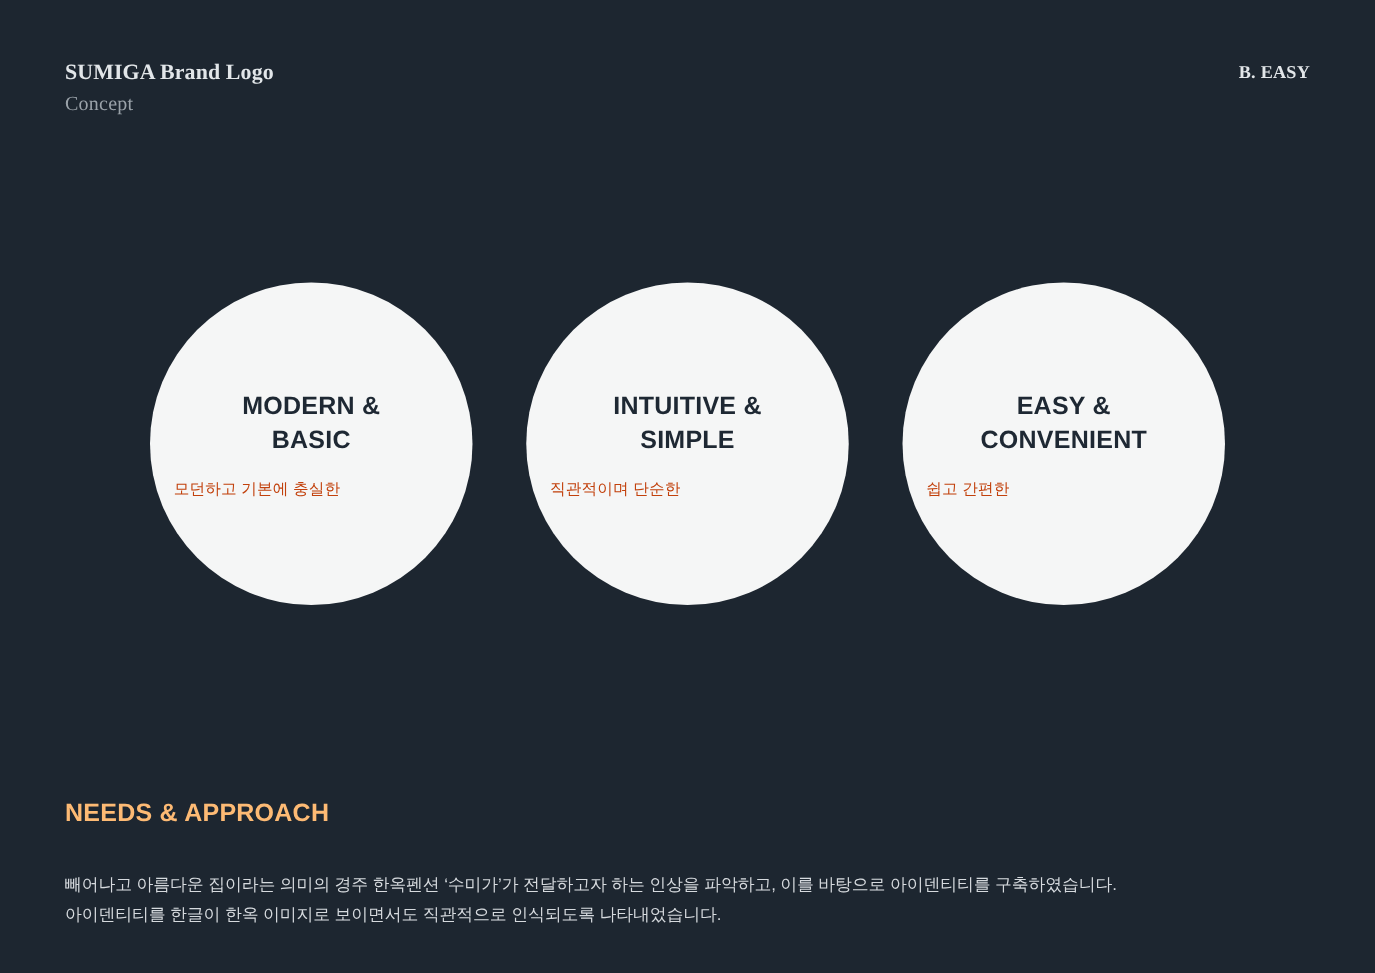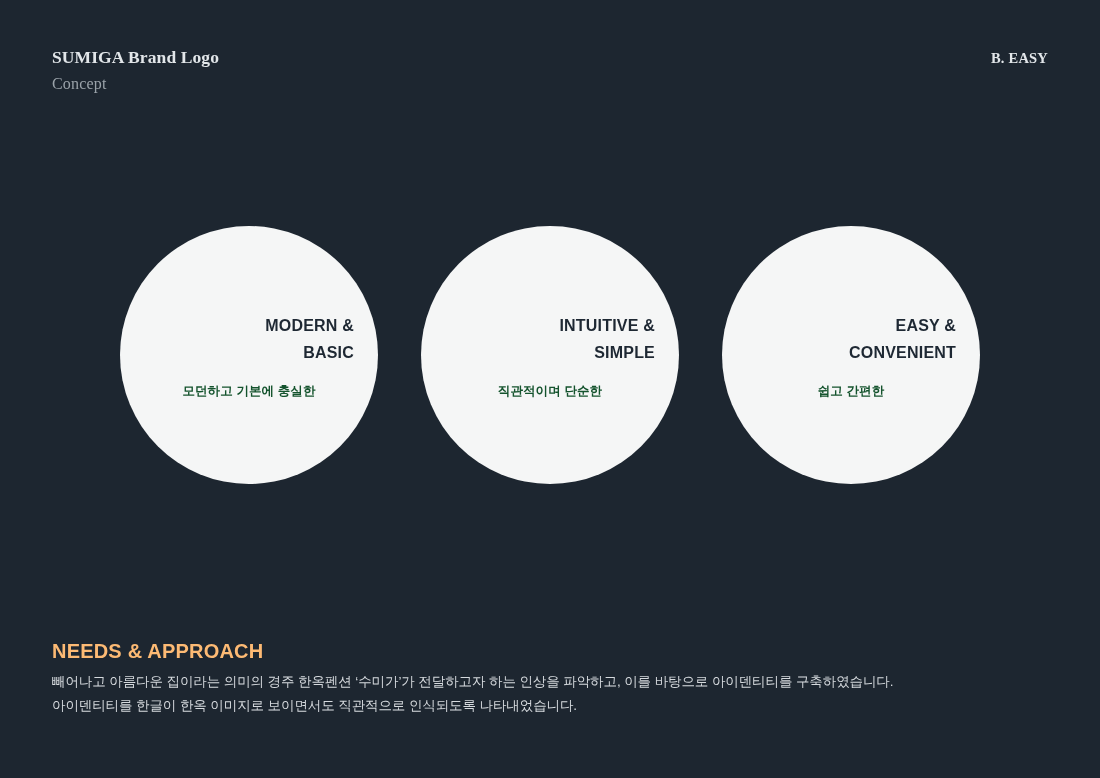--- a/index.html
+++ b/index.html
@@ -84,57 +84,57 @@
     flex-direction: column;
     align-items: center;
     justify-content: flex-start;
   }
   .concept-circle.c0 { left: 120px; }
   .concept-circle.c1 { left: 421px; }
   .concept-circle.c2 { left: 722px; }
 
   .circle-title {
     margin-top: 86px;
-    font-size: 16px;
+    font-size: 20px;
     font-weight: bold;
     color: #1e2833;
     letter-spacing: 0.2px;
     line-height: 27px;
-    text-align: right;
+    text-align: center;
     width: 210px;
     white-space: pre-line;
   }
   .circle-subtitle {
     margin-top: 17px;
     font-size: 12.5px;
-    font-weight: bold;
-    color: #14532d;
+    font-weight: normal;
+    color: #c2410c;
     letter-spacing: 0.1px;
     line-height: 16px;
-    text-align: center;
+    text-align: left;
     width: 220px;
   }
 
   
   .bottom-section {
     position: absolute;
     left: 52px;
     top: 638px;
     width: 996px;
   }
   .section-heading {
     font-size: 20px;
     font-weight: bold;
     color: #fdba74;
     letter-spacing: 0.2px;
     line-height: 26px;
     white-space: nowrap;
   }
   .section-body {
-    margin-top: 6px;
+    margin-top: 32px;
   }
   .body-line {
     font-size: 13.5px;
     font-weight: normal;
     color: #d6dade;
     letter-spacing: -0.1px;
     line-height: 24px;
     white-space: nowrap;
   }
 </style>

